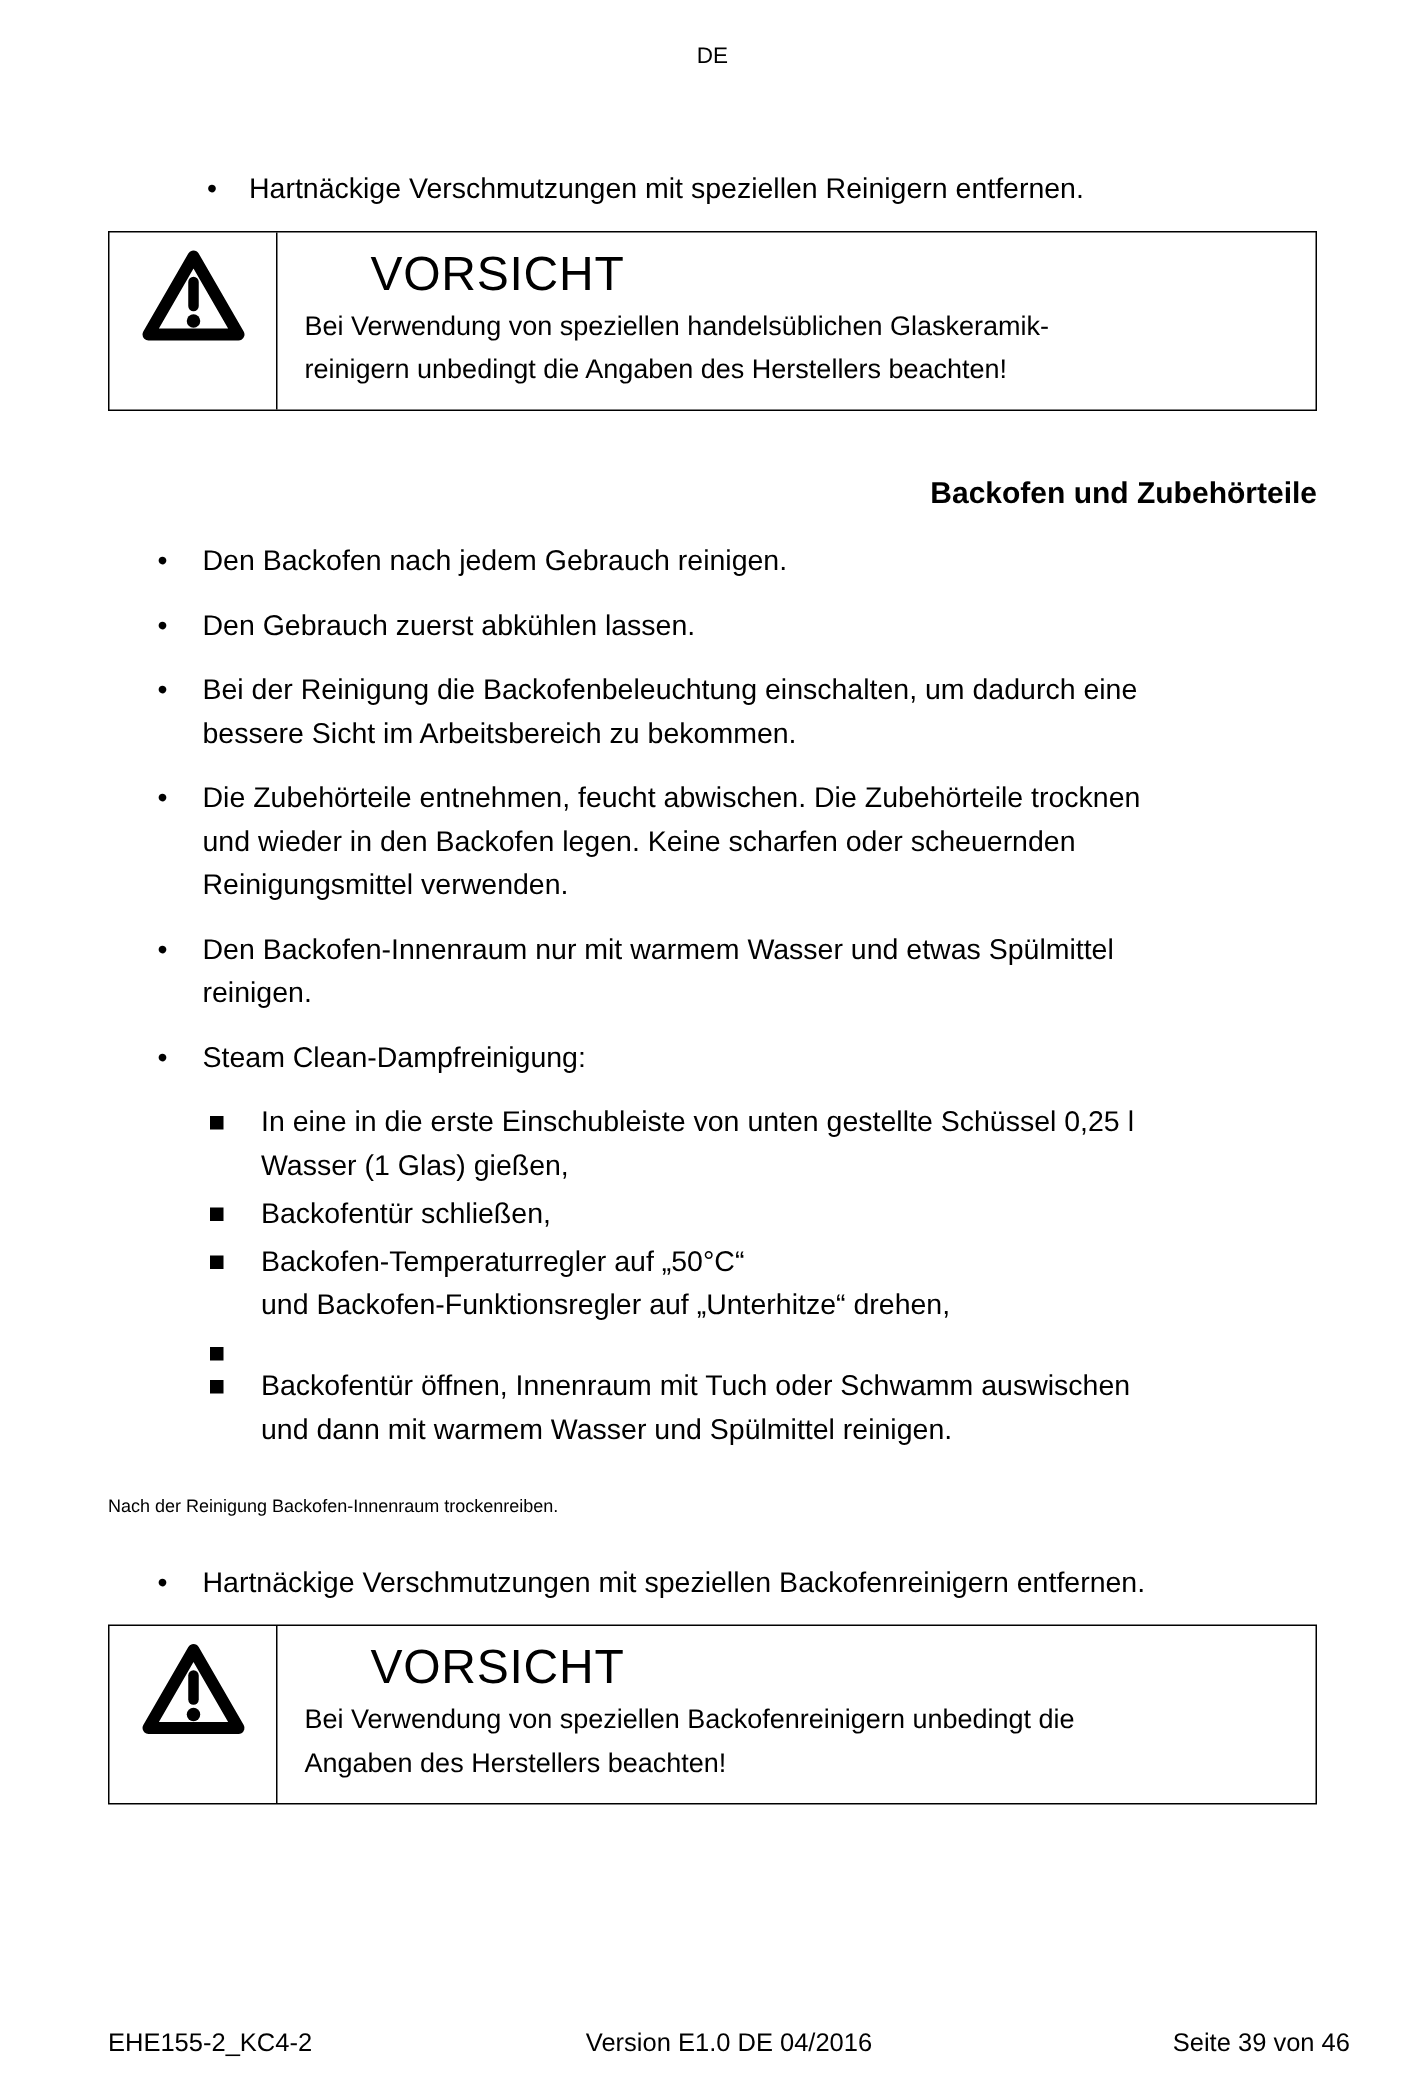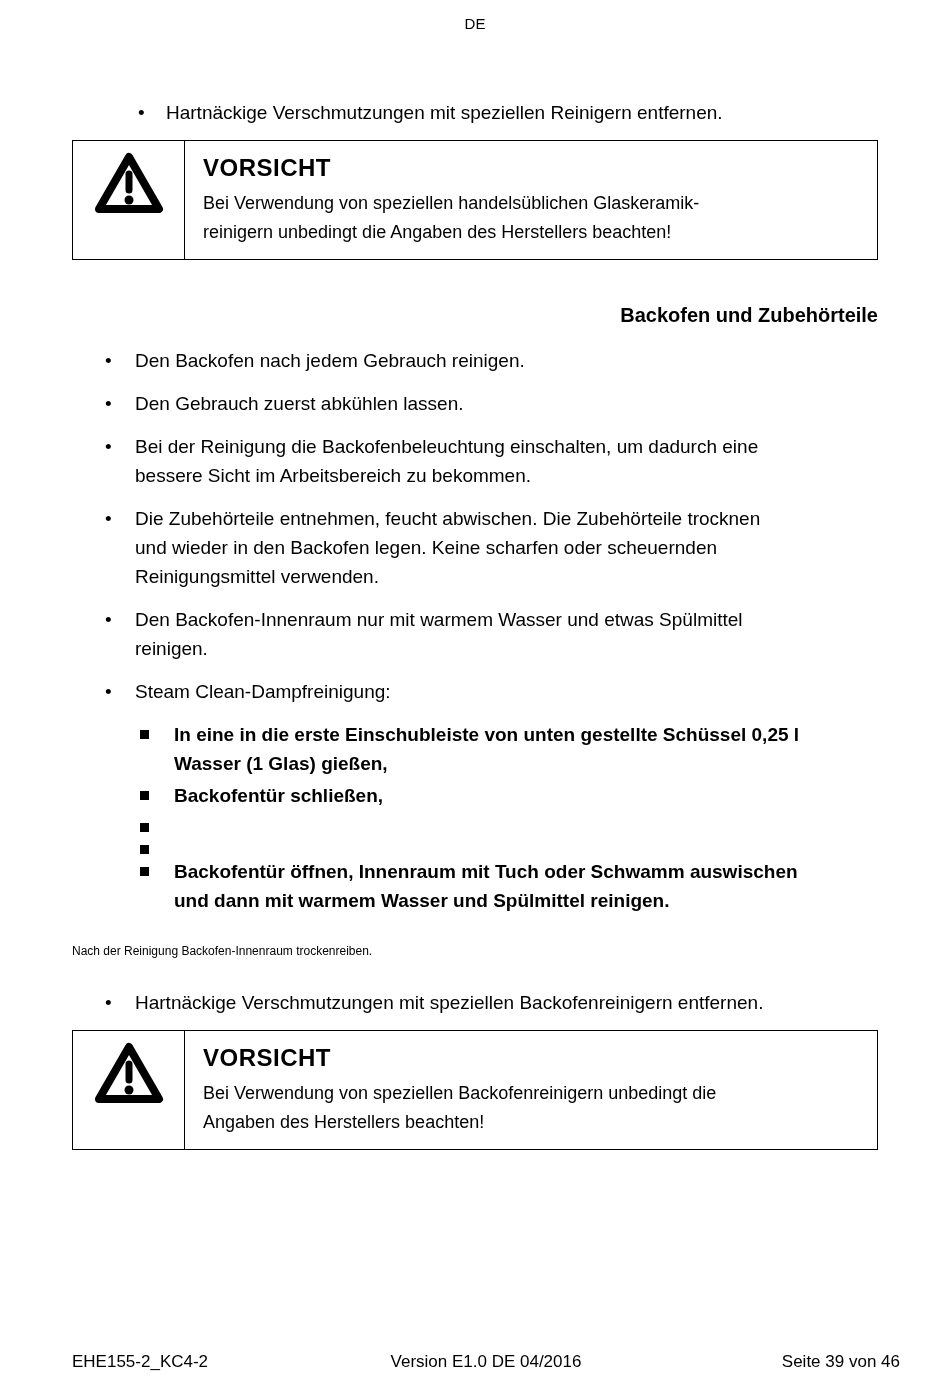--- a/index.html
+++ b/index.html
@@ -5,41 +5,41 @@
   * { margin: 0; padding: 0; box-sizing: border-box; }
   html, body { background: #ffffff; }
   body {
     width: 950px;
     height: 1387px;
     position: relative;
     font-family: "Liberation Sans", sans-serif;
     color: #000;
     overflow: hidden;
   }
-  .page { padding: 14px 72px 0 72px; }
+  .page { padding: 28px 72px 0 72px; }
 
   .header-lang {
     text-align: center;
     font-size: 15px;
     line-height: 20px;
   }
 
   
   .bullet-row { display: flex; align-items: flex-start; }
   .marker { flex: none; }
   .dot-marker { width: 28px; font-size: 19px; line-height: 29px; }
   .bullet-text { font-size: 19px; line-height: 29px; white-space: pre-line; }
 
   .intro-list { margin-top: 64px; padding-left: 66px; }
 
   .main-list { margin-top: 18px; padding-left: 33px; }
   .main-list .dot-marker { width: 30px; }
   .main-list .bullet-row { margin-bottom: 14px; }
 
-  .sub-list { padding-left: 68px; margin-top: 13px; font-weight: bold; }
+  .sub-list { padding-left: 68px; margin-top: 13px; }
   .sub-list .bullet-row { margin-bottom: 3px; }
   .square-marker {
     width: 34px;
     padding-top: 10px;
   }
   .square-marker::before {
     content: "";
     display: block;
     width: 9px;
     height: 9px;
@@ -57,24 +57,25 @@
     flex: none;
     width: 112px;
     border-right: 1px solid #000;
     display: flex;
     justify-content: center;
     align-items: flex-start;
     padding-top: 10px;
   }
   .warning-text-cell { flex: 1; padding: 6px 18px 12px 18px; }
   .warning-title {
-    font-size: 24px;
-    font-weight: bold;
+    font-size: 32px;
+    font-weight: normal;
     line-height: 42px;
     letter-spacing: 0.5px;
+    margin-left: 44px;
   }
   .warning-body {
     font-size: 18px;
     line-height: 29px;
     white-space: pre-line;
   }
 
   .section-heading {
     margin-top: 42px;
     font-size: 20px;
@@ -176,20 +177,22 @@
       <span class="marker square-marker"></span>
       <span class="bullet-text">In eine in die erste Einschubleiste von unten gestellte Schüssel 0,25 l
 Wasser (1 Glas) gießen,</span>
     </div>
     <div class="bullet-row">
       <span class="marker square-marker"></span>
       <span class="bullet-text">Backofentür schließen,</span>
     </div>
     <div class="bullet-row">
       <span class="marker square-marker"></span>
+      <span class="bullet-text">Backofen-Temperaturregler auf „50°C“
+und Backofen-Funktionsregler auf „Unterhitze“ drehen,</span>
     </div>
     <div class="bullet-row">
       <span class="marker square-marker"></span>
     </div>
     <div class="bullet-row">
       <span class="marker square-marker"></span>
       <span class="bullet-text">Backofentür öffnen, Innenraum mit Tuch oder Schwamm auswischen
 und dann mit warmem Wasser und Spülmittel reinigen.</span>
     </div>
   </div>

